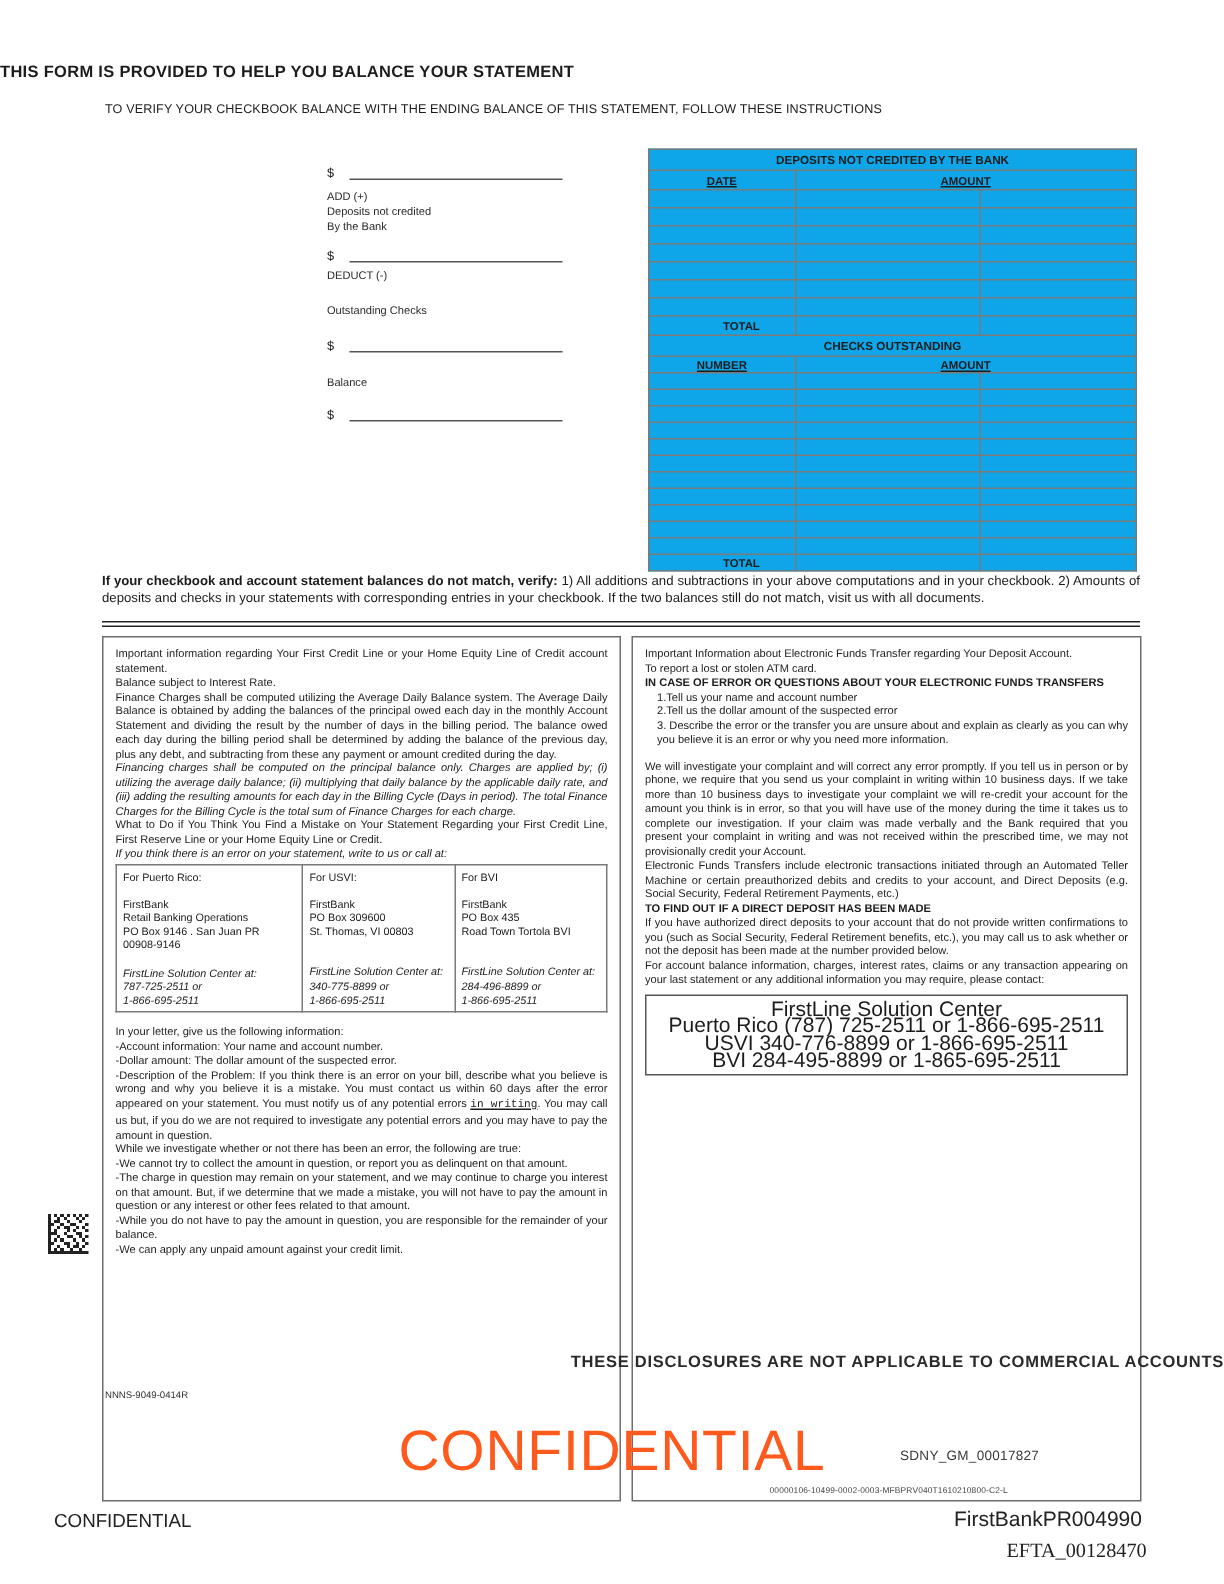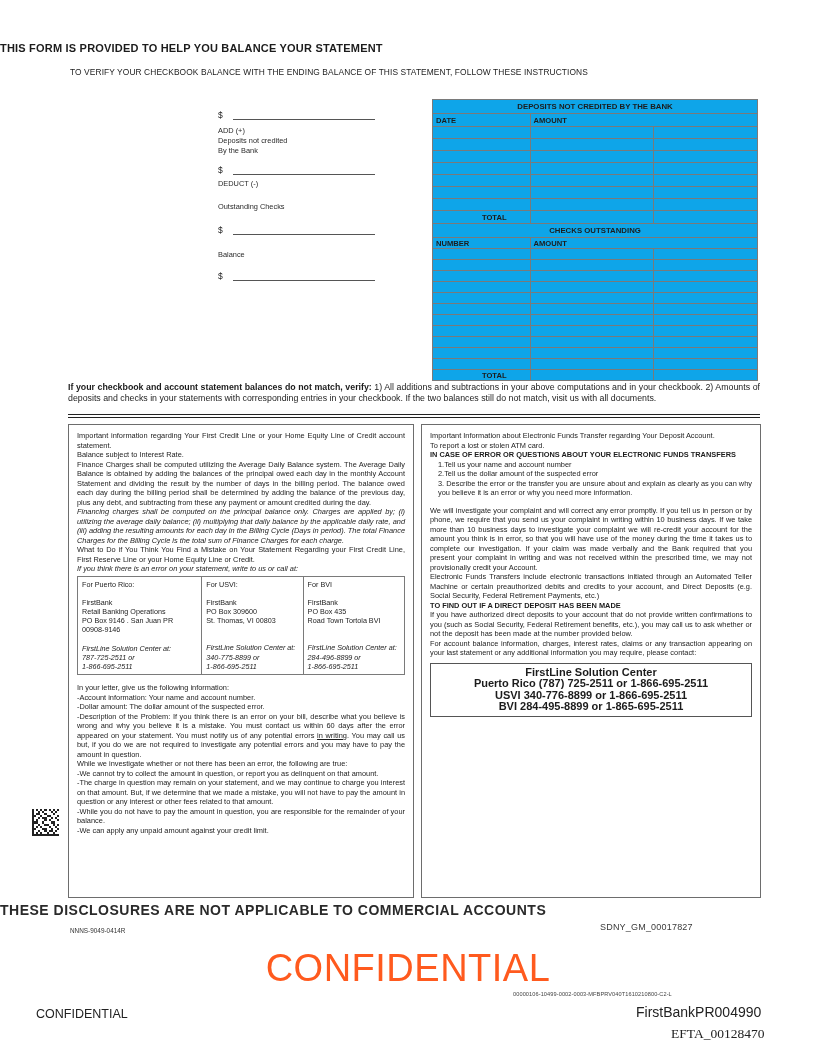--- a/index.html
+++ b/index.html
@@ -4,63 +4,63 @@
 <style>
   html,body{margin:0;padding:0;background:#e8e8e8;}
   .page{
     position:relative; width:816px; height:1056px; margin:0 auto;
     background:#ffffff; overflow:hidden; color:#1c1c1c;
     font-family:"Liberation Sans", sans-serif;
   }
   .abs{position:absolute;}
   .bold{font-weight:bold;}
   .italic{font-style:italic;}
-  .u{text-decoration:underline;}
+  .u{text-decoration:underline;font-family:Liberation Mono, monospace;}
   .jp{text-align:justify; margin:0;}
 
   .form-title{top:42px; left:0; width:100%; text-align:left; font-size:11px; font-weight:bold; letter-spacing:.2px;}
   .form-subtitle{top:67px; left:70px; font-size:8.4px; letter-spacing:.1px;}
 
   
   .ws-label{font-size:7.4px; color:#2a2a2a;}
   .dollar-row{font-size:8.5px;}
   .dollar-line{display:inline-block; width:142px; border-bottom:1px solid #555; height:9px; margin-left:10px; vertical-align:bottom;}
 
   
   table.grid{border-collapse:collapse; width:326px; table-layout:fixed; background:#0ea5e9;}
   table.grid td{border:1px solid #7a7a7a; font-size:7.6px; padding:0 3px; height:11px; overflow:hidden;}
   table.grid .t-title td{font-weight:bold; text-align:center; font-size:7.8px; height:13px;}
-  table.grid .t-head td{font-weight:bold; text-align:left; height:12px;}
+  table.grid .t-head td{font-weight:bold; text-align:center; height:12px;text-decoration:underline;}
   table.grid .t-total td{height:13px;padding-left:29px;}
   table.grid .t-total td:first-child{font-weight:bold; text-align:center; font-size:7.6px;}
   table.grid.checks td{height:10px;}
   table.grid.checks .t-title td{height:13px;}
 
   .verify-par{top:382px; left:68px; width:692px; font-size:8.8px; line-height:11.4px; text-align:justify;}
   .thick-rule{top:414px; left:68px; width:692px; height:2px; border-top:1px solid #222; border-bottom:1px solid #222;}
 
   .box{
-    position:absolute; top:424px; height:474px; box-sizing:border-box;
+    position:absolute; top:424px; height:577px; box-sizing:border-box;
     border:1px solid #6d6d6d; padding:6px 8px; font-size:7.4px; line-height:9.5px;
   }
   .left-box{left:68px; width:346px;}
   .right-box{left:421px; width:340px;}
   .box p{margin:0;}
   .mb3{margin-bottom:3px;} .mb5{margin-bottom:5px;} .mb8{margin-bottom:8px;} .mb11{margin-bottom:11px;}
 
   table.contact{border-collapse:collapse; width:100%; table-layout:fixed; margin:2px 0 8px;}
   table.contact td{border:1px solid #7a7a7a; vertical-align:top; padding:3px 4px; font-size:7.2px; line-height:9.2px;}
   .contact .spacer{height:9px;}
 
-  .sc-box{border:1.5px solid #555; margin-top:5px; padding:3px 2px; text-align:center; font-weight:bold; font-size:11px; line-height:11.5px;}
-
-  .disclosures{top:902px; left:0; width:100%; text-align:left; font-weight:bold; font-size:14px; letter-spacing:.5px; color:#2a2a2a;}
+  .sc-box{border:1.5px solid #555; margin-top:5px; padding:3px 2px; text-align:center; font-weight:normal; font-size:14px; line-height:11.5px;}
+
+  .disclosures{top:902px; left:0; width:100%; text-align:right; font-weight:bold; font-size:11px; letter-spacing:.5px; color:#2a2a2a;}
   .form-code{top:927px; left:70px; font-size:6.4px; color:#333;}
   .stamp{top:947px; left:0; width:100%; text-align:center; font-size:38px; letter-spacing:.5px;}
-  .sdny{top:922px; left:600px; font-size:9px; color:#3a3a3a; letter-spacing:.2px;}
+  .sdny{top:965px; left:600px; font-size:9px; color:#3a3a3a; letter-spacing:.2px;}
   .tiny-code{top:991px; left:513px; font-size:5.6px; color:#444; letter-spacing:.1px;}
   .footer-confidential{top:1007px; left:36px; font-size:12.5px; color:#222;}
   .bates-1{top:1004px; left:636px; font-size:14px; color:#222;}
   .bates-2{top:1026px; left:671px; font-size:13.5px; font-family:"Liberation Serif", serif; color:#222;}
   .barcode{top:809px; left:32px; width:27px; height:27px;}
 </style>
 </head>
 <body>
 
 <div class="page">

